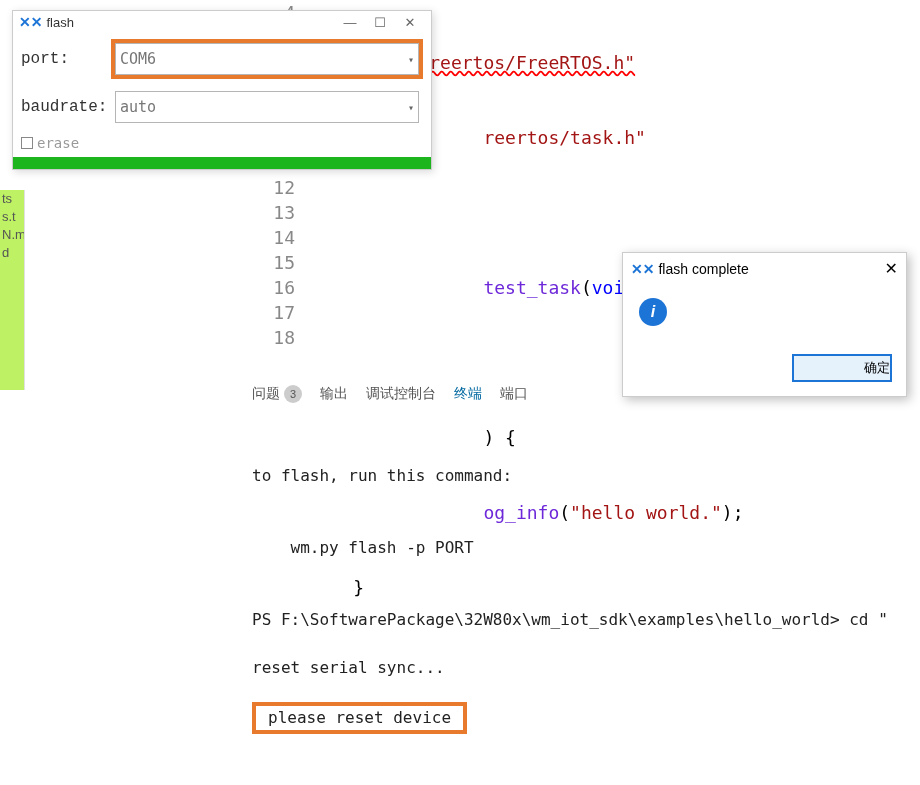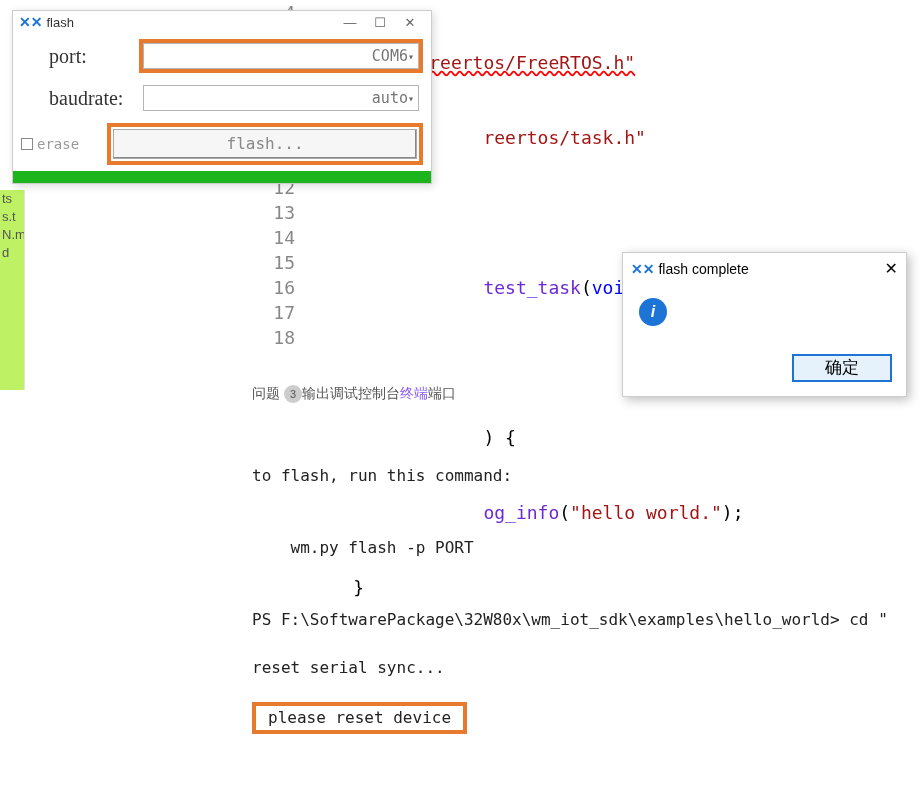--- a/index.html
+++ b/index.html
@@ -92,43 +92,42 @@
       cursor: pointer;
     }
     .dlg-body { padding: 6px 8px 0 8px; }
     .form-row {
       display: flex;
       align-items: center;
       margin-bottom: 8px;
     }
     .form-label {
       width: 90px;
-      font-family: Liberation Serif, serif;
-      font-size: 20px;
+      font-family: Liberation Mono, monospace;
+      font-size: 16px;
       color: #333;
-      margin-left: 28px;
     }
     .form-select-wrap {
       flex: 1;
       border: 4px solid #e87a2e;
       padding: 0;
     }
     .form-select-wrap.no-border { border: 4px solid transparent; }
     .form-select {
       width: 100%;
-      height: 26px;
+      height: 32px;
       border: 1px solid #b5b5b5;
       background: #fff;
       font-family: Consolas, monospace;
       font-size: 15px;
       color: #777;
       padding: 0 4px;
       display: flex;
       align-items: center;
-      justify-content: flex-end;
+      justify-content: space-between;
     }
     .dropdown-arrow {
       font-size: 10px;
       color: #666;
     }
     .erase-row {
       display: flex;
       align-items: center;
       margin-bottom: 4px;
     }
@@ -167,26 +166,27 @@
       background: #1db51d;
       margin-top: 6px;
     }
 
     .tabs-row {
       position: absolute;
       left: 252px;
       top: 385px;
       display: flex;
       align-items: center;
+      gap: 18px;
       font-size: 14px;
       color: #555;
     }
     .tab-item { cursor: pointer; }
     .tab-item.active {
-      color: #8b5cf6;
+      color: #0369a1;
       text-decoration-color: #555;
       text-underline-offset: 6px;
     }
     .badge {
       display: inline-block;
       min-width: 18px;
       height: 18px;
       border-radius: 9px;
       background: #ccc;
       color: #555;
@@ -266,23 +266,22 @@
     .complete-footer {
       padding: 8px 14px 14px 0;
       text-align: right;
     }
     .ok-btn {
       display: inline-block;
       width: 100px;
       height: 28px;
       border: 2px solid #1c74d6;
       background: #e5f1fb;
-      text-align: center;
       line-height: 24px;
-      font-size: 17px;
+      font-size: 13px;
       cursor: pointer;
     }
   </style>
 </head>
 <body>
 
 <div class="code-area">
   <div class="gutter">
     <div>4</div>
     <div></div>
@@ -347,23 +346,20 @@
       <div class="form-select-wrap no-border">
         <div class="form-select">
           <span>auto</span>
           <span class="dropdown-arrow">▾</span>
         </div>
       </div>
     </div>
     <div class="erase-row">
       <span class="erase-check"></span>
       <span class="erase-label">erase</span>
-      <div class="flash-btn-wrap">
-        <div class="flash-btn">flash...</div>
-      </div>
     </div>
   </div>
   <div class="progress-bar"></div>
 </div>
 
 <div class="tabs-row">
   <span class="tab-item">
     <span>问题</span><span class="badge">3</span>
   </span>
   <span class="tab-item">输出</span>

